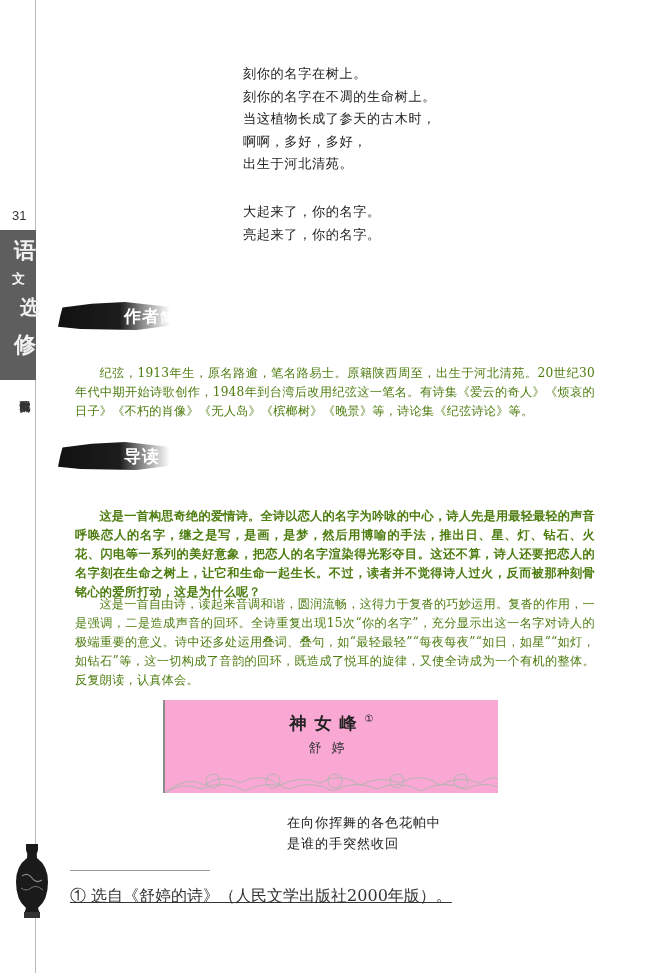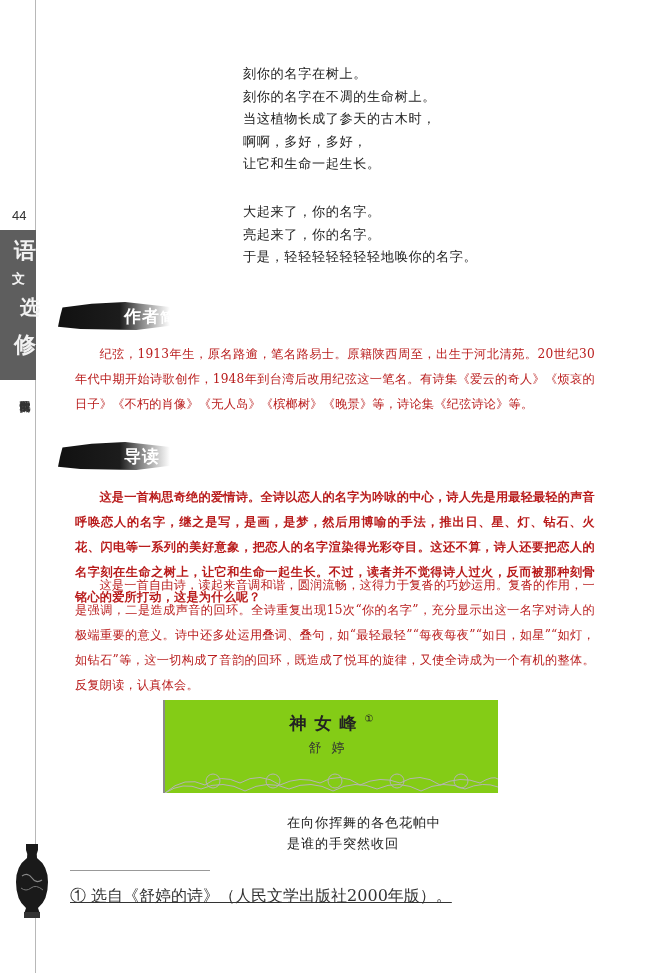--- a/index.html
+++ b/index.html
@@ -41,73 +41,72 @@
   .section-label {
     position:absolute; left:22px; top:5px; color:#fff; font-weight:bold;
     font-size:17px; letter-spacing:1px; white-space:nowrap;margin-left:44px;
   }
   .section-label .small { font-size:14px; }
   .head-author { top:300px; }
   .head-reading { top:440px; }
 
   .para {
     position:absolute; left:75px; width:520px;
-    font-size:12.2px; line-height:25px; color:#b91c1c; text-align:justify;
-    text-indent:2em; letter-spacing:0.2px;
+    font-size:12.2px; line-height:19px; color:#4d7c0f; text-align:justify;
+    text-indent:2em; letter-spacing:0.2px;margin-top:22px;
   }
   .p-author { top:342px; }
   .p-read1 { top:485px;font-weight:bold; }
   .p-read2 { top:573px; }
 
   .banner {
     position:absolute; left:163px; top:700px; width:333px; height:93px;
-    background:#84cc16; border-left:2px solid #8a8a8a;
+    background:#f9a8d4; border-left:2px solid #8a8a8a;
     overflow:hidden;
   }
   .banner-title { position:absolute; left:0; width:100%; top:12px; text-align:center; font-size:17px; font-weight:bold; color:#222; letter-spacing:8px; }
   .banner-title sup { font-size:10px; letter-spacing:0; font-weight:normal; }
   .banner-author { position:absolute; left:0; width:100%; top:39px; text-align:center; font-size:13px; color:#333; letter-spacing:10px; }
   .waves { position:absolute; left:0; bottom:0; width:100%; height:24px; }
 
   .poem2 { position:absolute; left:287px; top:812px; font-size:13.2px; color:#222; letter-spacing:0.8px; }
   .poem2 div { height:21px; line-height:21px; }
 
   .fn-rule { position:absolute; left:70px; top:870px; width:140px; height:1px; background:#999; }
   .footnote { position:absolute; left:70px; top:886px; font-size:16px; color:#333; white-space:nowrap;text-decoration:underline; }
 
   .vase { position:absolute; left:14px; top:842px; width:36px; height:78px; }
 </style>
 </head>
 <body>
 
 <div class="vline"></div>
 
-<div class="page-num">44</div>
+<div class="page-num">31</div>
 
 <div class="series-band">
   <span class="series-char sc0">语</span>
   <span class="series-char sc1">文</span>
   <span class="series-char sc2">选</span>
   <span class="series-char sc3">修</span>
 </div>
 
 <div class="book-title">中国现代诗歌散文欣赏</div>
 
 <div class="poem stanza1">
   <div>刻你的名字在树上。</div>
   <div>刻你的名字在不凋的生命树上。</div>
   <div>当这植物长成了参天的古木时，</div>
   <div>啊啊，多好，多好，</div>
-  <div>让它和生命一起生长。</div>
+  <div>出生于河北清苑。</div>
 </div>
 
 <div class="poem stanza2">
   <div>大起来了，你的名字。</div>
   <div>亮起来了，你的名字。</div>
-  <div>于是，轻轻轻轻轻轻轻地唤你的名字。</div>
 </div>
 
 <div class="section-head head-author">
   <div class="brush"></div>
   <div class="section-label">
     <span>作者</span><span class="small">简介</span>
   </div>
 </div>
 
 <div class="para p-author">纪弦，1913年生，原名路逾，笔名路易士。原籍陕西周至，出生于河北清苑。20世纪30年代中期开始诗歌创作，1948年到台湾后改用纪弦这一笔名。有诗集《爱云的奇人》《烦哀的日子》《不朽的肖像》《无人岛》《槟榔树》《晚景》等，诗论集《纪弦诗论》等。</div>

